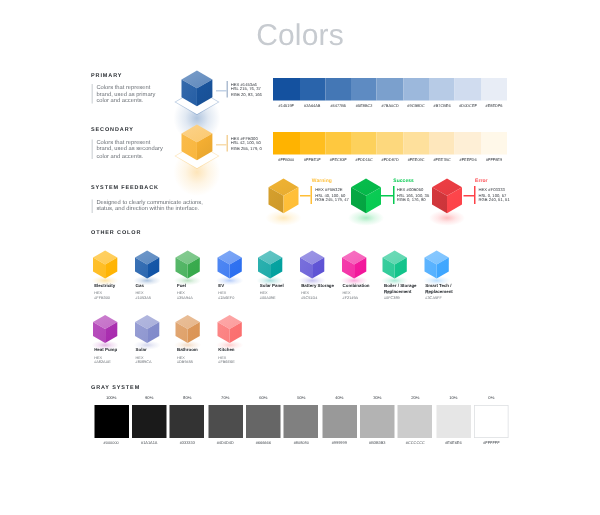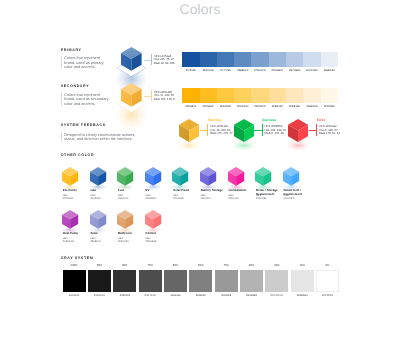--- a/index.html
+++ b/index.html
@@ -1,20 +1,20 @@
 <!DOCTYPE html>
 <html><head>
 <meta charset="utf-8">
 <style>
   html,body{margin:0;padding:0;}
   body{width:400px;height:343px;background:#ffffff;font-family:"Liberation Sans",sans-serif;overflow:hidden;-webkit-font-smoothing:antialiased;text-rendering:geometricPrecision;}
   .page{position:relative;width:400px;height:343px;}
 
-  .title{position:absolute;left:0;top:1px;width:400px;text-align:center;
-         font-size:14px;font-weight:400;color:#c7cbd0;letter-spacing:0.1px;}
+  .title{position:absolute;left:0;top:13px;width:400px;text-align:center;
+         font-size:20px;font-weight:400;color:#c7cbd0;letter-spacing:0.1px;}
 
   .sec-label{position:absolute;font-size:3.65px;font-weight:700;letter-spacing:0.6px;
              color:#2a2e33;white-space:nowrap;}
   .desc{position:absolute;font-size:3.85px;line-height:4.4px;color:#6a6f75;
         border-left:0.7px solid #dadde0;padding-left:2.6px;width:46.5px;}
 
   
   .cube{position:absolute;}
   .cube svg{display:block;overflow:visible;}
 

